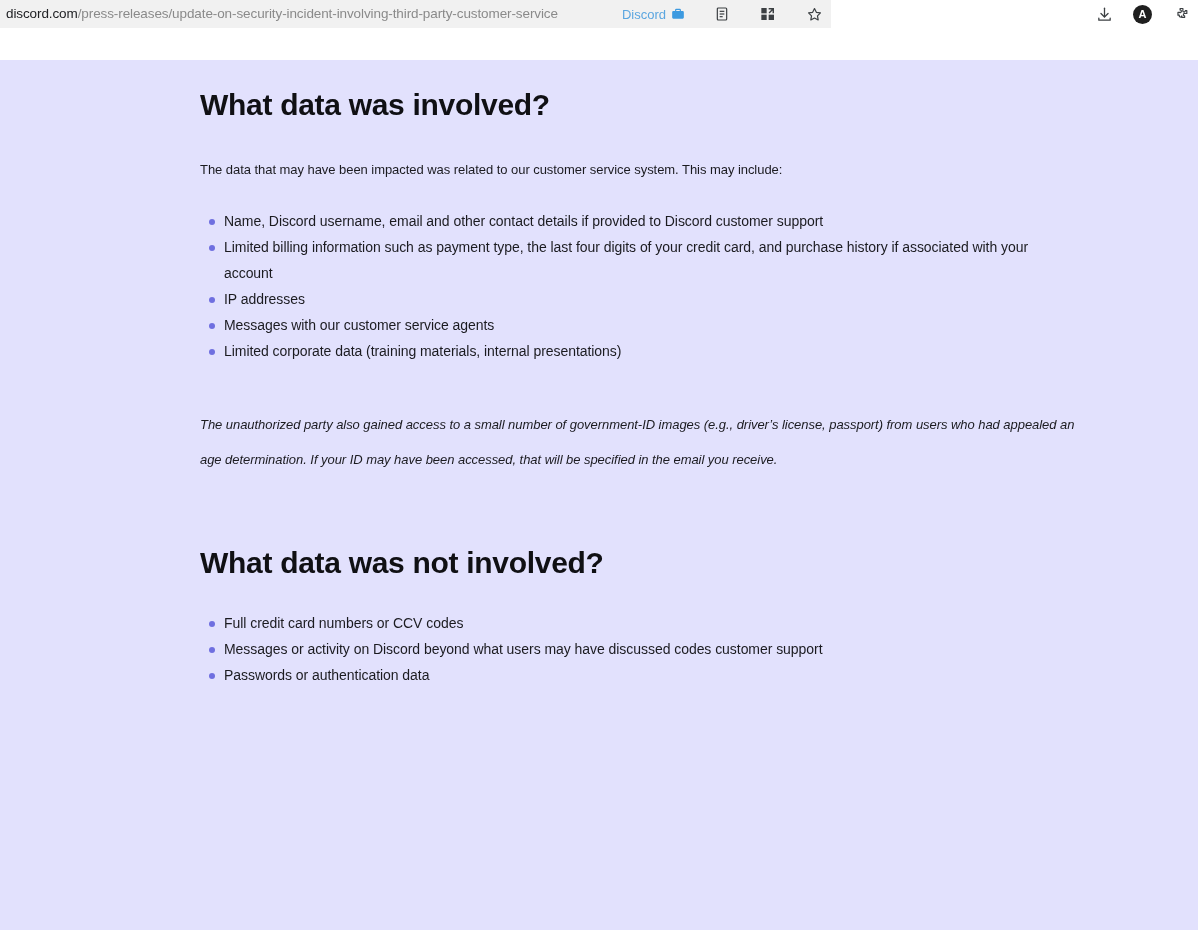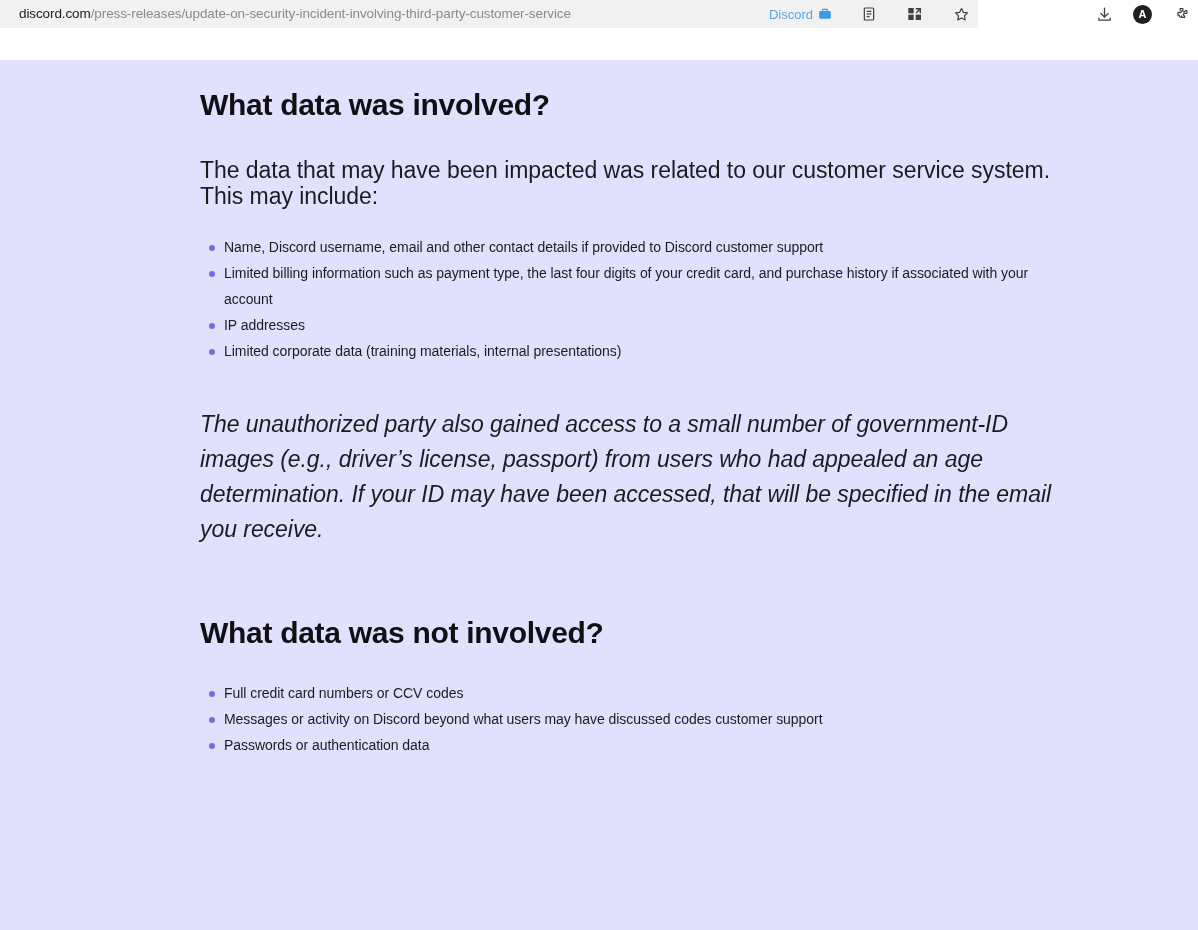--- a/index.html
+++ b/index.html
@@ -20,26 +20,26 @@
     position: absolute;
     top: 0; left: 0;
     width: 1198px;
     height: 60px;
     background: #ffffff;
   }
 
   .omnibox-row {
     position: absolute;
     top: 0; left: 0;
-    width: 978px;
+    width: 831px;
     height: 28px;
     background: #f1f1f1;
     display: flex;
     align-items: center;
-    padding: 0 8px 0 19px;
+    padding: 0 8px 0 6px;
   }
 
   .url-text {
     font-size: 13.5px;
     line-height: 28px;
     white-space: nowrap;
     overflow: hidden;
     flex: 1 1 auto;
     letter-spacing: -0.1px;
   }
@@ -115,21 +115,21 @@
 
   h2.section-heading {
     font-size: 30px;
     font-weight: 700;
     letter-spacing: -0.3px;
     color: #101014;
     line-height: 1.25;
   }
 
   .para {
-    font-size: 23px;
+    font-size: 13px;
     line-height: 26px;
     color: #1b1b20;
     letter-spacing: -0.05px;
   }
   .para.loose {
     line-height: 35px;
   }
 
   ul.bullets {
     list-style: none;
@@ -239,20 +239,21 @@
   <div class="content">
 
     <h2 class="section-heading mt-heading-1">What data was involved?</h2>
 
     <p class="para mt-para-1">The data that may have been impacted was related to our customer service system. This may include:</p>
 
     <ul class="bullets mt-list-1">
       <li>Name, Discord username, email and other contact details if provided to Discord customer support</li>
       <li>Limited billing information such as payment type, the last four digits of your credit card, and purchase history if associated with your account</li>
       <li>IP addresses</li>
+      <li>Messages with our customer service agents</li>
       <li>Limited corporate data (training materials, internal presentations)</li>
     </ul>
 
     <p class="para loose mt-para-2">The unauthorized party also gained access to a small number of government-ID images (e.g., driver’s license, passport) from users who had appealed an age determination. If your ID may have been accessed, that will be specified in the email you receive.</p>
 
     <h2 class="section-heading mt-heading-2">What data was not involved?</h2>
 
     <ul class="bullets mt-list-2">
       <li>Full credit card numbers or CCV codes</li>
       <li>Messages or activity on Discord beyond what users may have discussed codes customer support</li>

